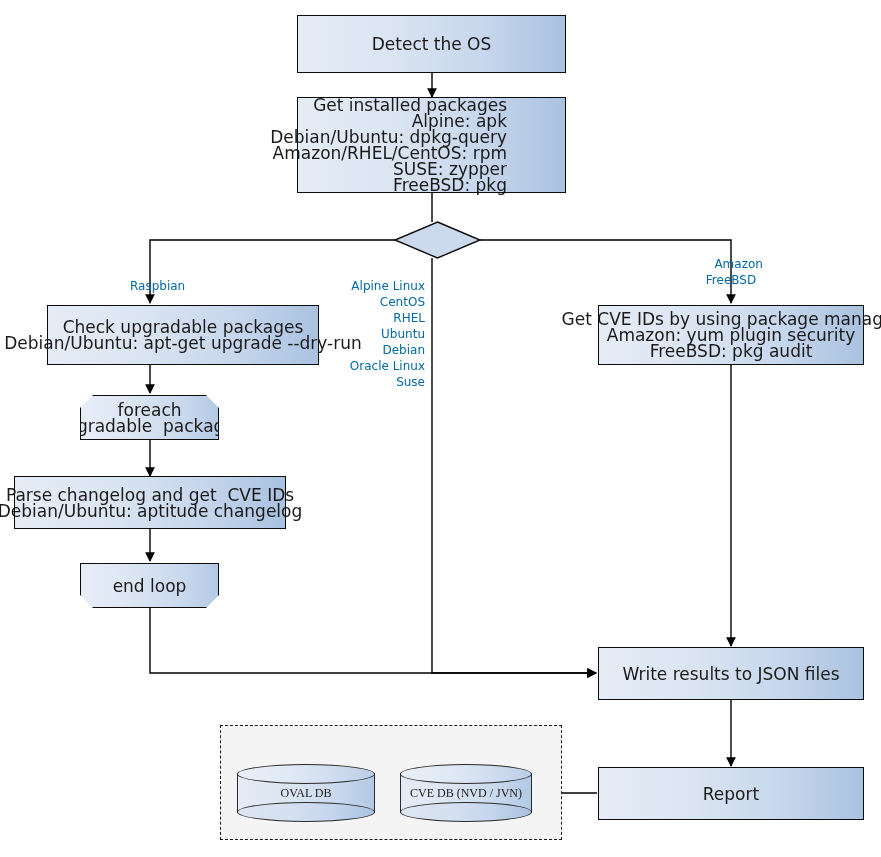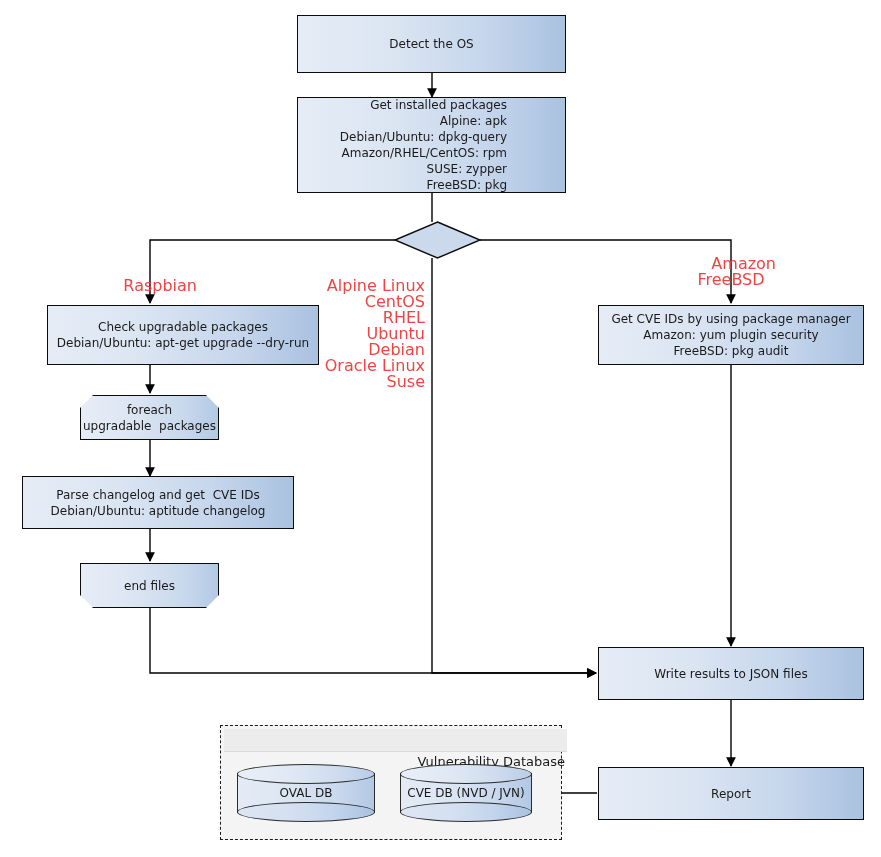--- a/index.html
+++ b/index.html
@@ -24,36 +24,36 @@
     width: 881px;
     height: 857px;
   }
   .node {
     position: absolute;
     box-sizing: border-box;
     display: flex;
     align-items: center;
     justify-content: center;
     color: #1a1a1a;
-    font-size: 12px;
+    font-size: 17px;
     line-height: 16px;
     white-space: pre;
   }
   .proc-box {
     border: 1.3px solid #0b0b0b;
     background: linear-gradient(to right, #e5ecf6 0%, #dbe5f2 35%, #c6d6ec 70%, #a9c2e0 100%);
   }
   .node-text-center { text-align: center; }
   .node-text-right  { text-align: right; }
 
   .label-free {
     position: absolute;
-    font-size: 16px;
+    font-size: 12px;
     line-height: 16px;
-    color: #ef4444;
+    color: #0369a1;
     white-space: pre;
   }
   .label-right { text-align: right; }
   .label-center { text-align: center; }
 
   
   .loop-start {
     border: 1.3px solid #0b0b0b;
     background: linear-gradient(to right, #e7edf7 0%, #dbe5f2 40%, #c9d8ed 75%, #b3c9e4 100%);
     clip-path: polygon(13px 0, calc(100% - 13px) 0, 100% 13px, 100% 100%, 0 100%, 0 13px);
@@ -81,20 +81,21 @@
     line-height: 22px;
     color: #1a1a1a;
     padding-right: 2px;
     white-space: pre;
   }
 
   
   .cylinder {
     position: absolute;
     box-sizing: border-box;
+    font-family: Liberation Serif, serif;
   }
   .cyl-body {
     position: absolute;
     left: 0; right: 0;
     top: 9px; bottom: 9px;
     border-left: 1.3px solid #2b2b2b;
     border-right: 1.3px solid #2b2b2b;
     background: linear-gradient(to right, #e4ebf6 0%, #dbe5f2 40%, #cad9ee 72%, #b2c8e4 100%);
   }
   .cyl-top {
@@ -186,27 +187,27 @@
   <div class="node proc-box node-text-center" style="left:14px; top:305px; width:272px; height:60px;margin-left:33px;">
     <span>Check upgradable packages
 Debian/Ubuntu: apt-get upgrade --dry-run</span>
   </div>
 
   <div class="node loop-start node-text-center" style="left:80px; top:395px; width:139px; height:45px;">
     <span>foreach
 upgradable  packages</span>
   </div>
 
-  <div class="node proc-box node-text-center" style="left:14px; top:476px; width:272px; height:53px;margin-left:8px;">
+  <div class="node proc-box node-text-center" style="left:14px; top:476px; width:272px; height:53px;">
     <span>Parse changelog and get  CVE IDs
 Debian/Ubuntu: aptitude changelog</span>
   </div>
 
   <div class="node loop-end node-text-center" style="left:80px; top:563px; width:139px; height:45px;">
-    <span>end files</span>
+    <span>end loop</span>
   </div>
 
   <div class="node proc-box node-text-center" style="left:598px; top:305px; width:266px; height:60px;justify-content:center;">
     <span>Get CVE IDs by using package manager
 Amazon: yum plugin security
 FreeBSD: pkg audit</span>
   </div>
 
   <div class="node proc-box node-text-center" style="left:598px; top:647px; width:266px; height:53px;">
     <span>Write results to JSON files</span>
@@ -231,23 +232,20 @@
   </div>
 
   <div class="label-free label-center" style="left:691px; top:240px; width:80px;">
     <span>Amazon
 FreeBSD</span>
   </div>
 
   <div class="group-box" style="left:220px; top:725px; width:342px; height:115px;">
   </div>
 
-  <div class="group-title-band" style="left:224px; top:729px; width:343px; height:23px;">
-    <span>Vulnerability Database</span>
-  </div>
 
   <div class="cylinder" style="left:237px; top:764px; width:138px; height:58px;">
     <div class="cyl-bottom"></div>
     <div class="cyl-body"></div>
     <div class="cyl-top"></div>
     <div class="cyl-label">OVAL DB</div>
   </div>
 
   <div class="cylinder" style="left:400px; top:764px; width:132px; height:58px;">
     <div class="cyl-bottom"></div>

